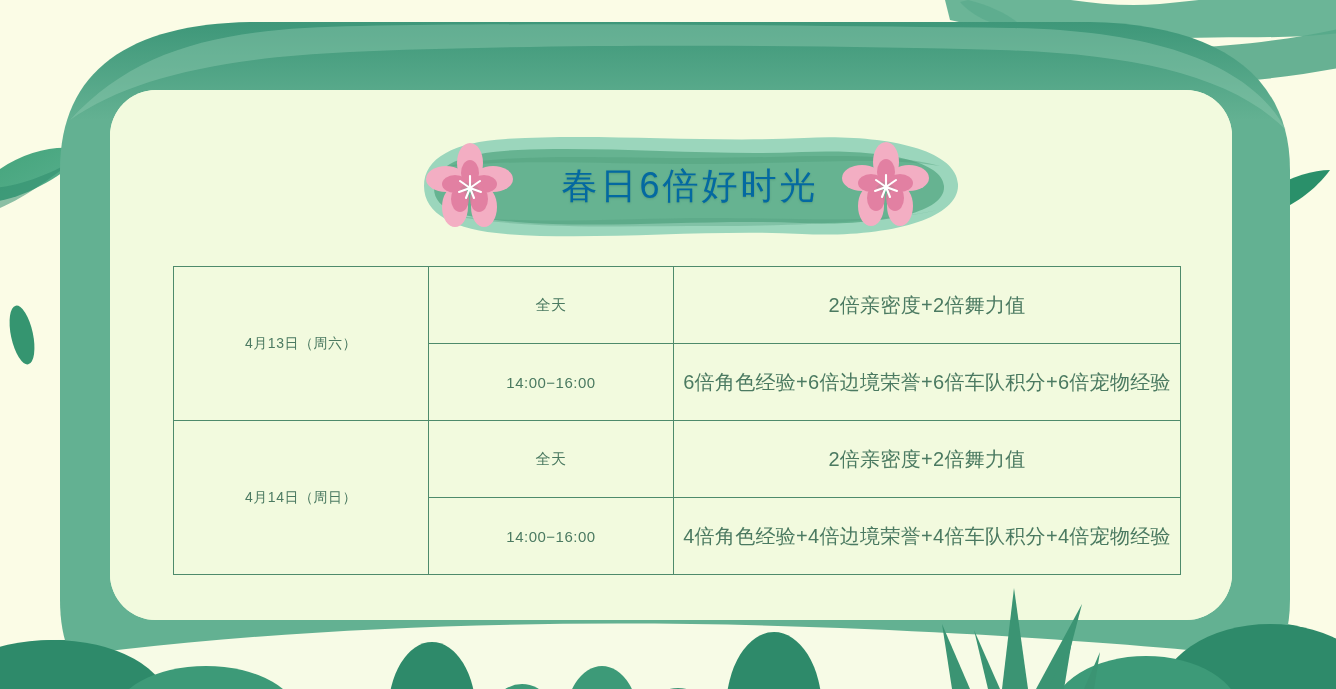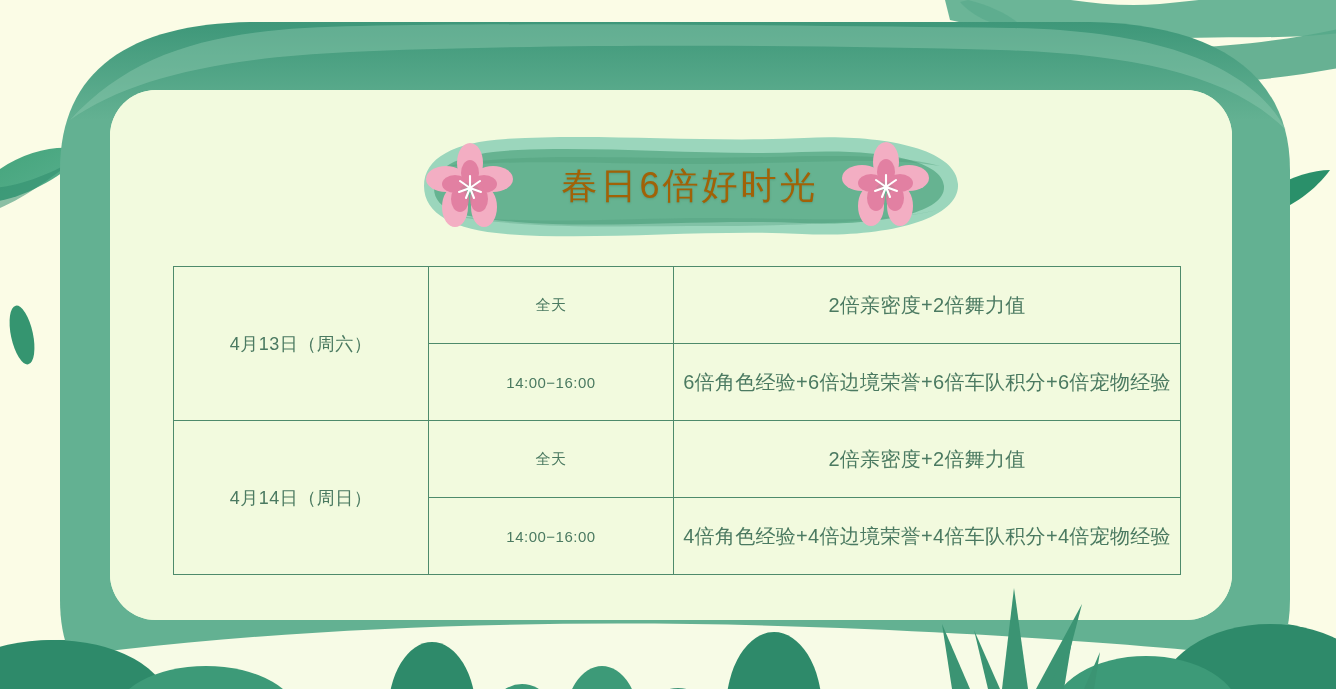--- a/index.html
+++ b/index.html
@@ -23,21 +23,21 @@
   }
 
   
   #banner{
     position:absolute;left:300px;top:32px;width:560px;height:130px;
   }
   #banner svg{display:block;position:absolute;left:0;top:0;}
   #banner-title{
     position:absolute;left:0;top:0;width:560px;height:130px;
     display:flex;align-items:center;justify-content:center;
-    font-size:36px;letter-spacing:3px;color:#a16207;
+    font-size:36px;letter-spacing:3px;color:#0369a1;
     font-weight:400;
     text-shadow:0 1px 2px rgba(40,95,70,.25);
     white-space:nowrap;
     padding-bottom:2px;
     box-sizing:border-box;
   }
 
   
   #offer-table{
     position:absolute;left:63px;top:176px;
@@ -46,21 +46,21 @@
     table-layout:fixed;
   }
   #offer-table td{
     border:1px solid #4e8a6b;
     color:#4b7a61;
     text-align:center;
     vertical-align:middle;
     background:#f2fade;
     font-weight:400;
   }
-  td.date-cell{width:252px;height:148px;font-size:18px;letter-spacing:.5px;}
+  td.date-cell{width:252px;height:148px;font-size:14px;letter-spacing:.5px;}
   td.time-cell{width:242px;height:74px;font-size:15px;letter-spacing:.5px;}
   td.reward-cell{width:504px;height:74px;font-size:20px;letter-spacing:.3px;}
 </style>
 </head>
 <body>
 
 <div id="stage">
 
   <svg class="layer" viewBox="0 0 1336 689" preserveAspectRatio="none" aria-hidden="true">
     <defs>

